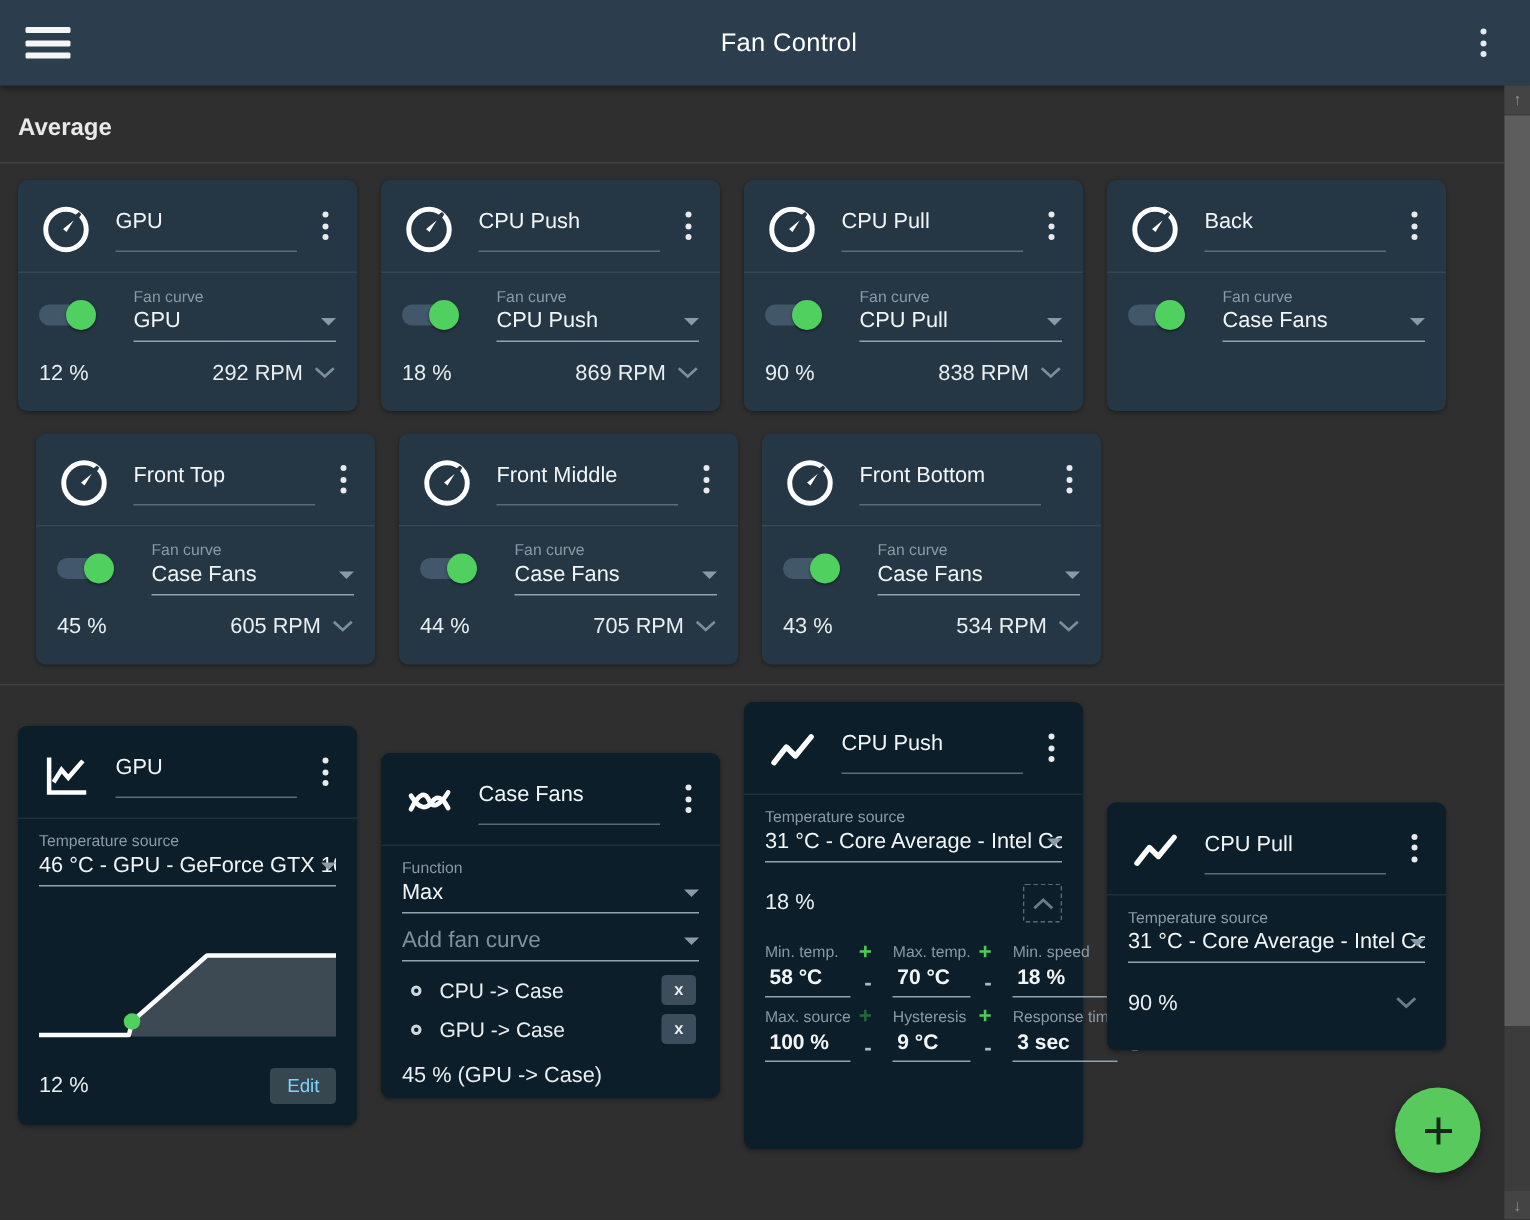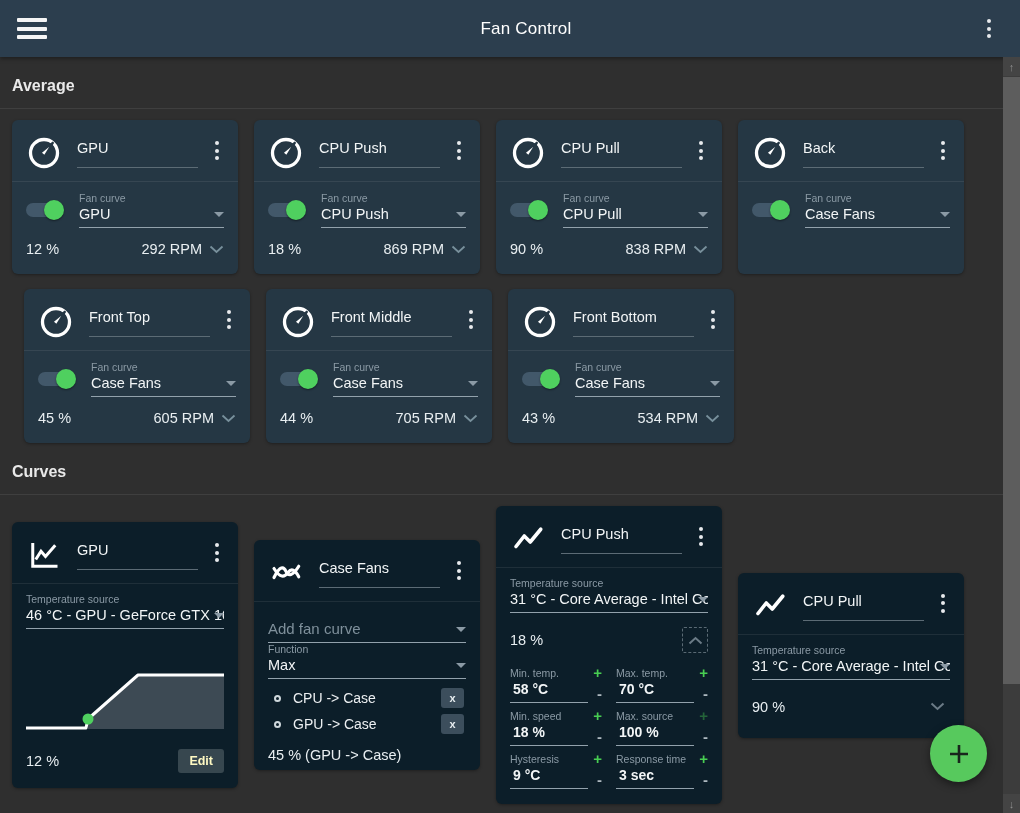--- a/index.html
+++ b/index.html
@@ -37,44 +37,44 @@
   .select-label { font-size:10.5px; color:#8b9aa5; }
   .select-value { font-size:14.5px; font-weight:500; color:#f2f5f6; margin-top:2px; white-space:nowrap; overflow:hidden; padding-right:13px; }
   .select-value.placeholder { color:#7f909b; font-weight:400; font-size:15px; }
   .caret { position:absolute; right:0; bottom:10px; width:0; height:0; border-left:5px solid transparent; border-right:5px solid transparent; border-top:5px solid #8b9aa5; }
   
   .ctl-card { height:154px; }
   .ctl-mid { display:flex; align-items:center; padding:10px 14px 0; }
   .toggle { position:relative; width:38px; height:20px; flex:none; cursor:pointer; }
   .toggle .track { position:absolute; left:0; top:3px; width:34px; height:14px; border-radius:7px; background:#42586a; }
   .toggle .knob { position:absolute; right:0; top:0; width:20px; height:20px; border-radius:50%; background:#4fd05f; box-shadow:0 1px 2px rgba(0,0,0,.45); }
-  .ctl-mid .select { flex:1; margin-left:15px; }
+  .ctl-mid .select { flex:1; margin-left:25px; }
   .ctl-bottom { display:flex; align-items:center; justify-content:space-between; padding:13px 14px 0; font-size:14.5px; font-weight:500; color:#e8eef1; }
   .rpm-wrap { display:flex; align-items:center; gap:7px; cursor:pointer; }
   
   .curve-select-wrap { padding:9px 14px 0; }
   .gpu-card { height:266px; }
   .gpu-graph { margin:41px 14px 0; }
   .curve-bottom { display:flex; align-items:center; justify-content:space-between; padding:13px 14px 0; }
   .pct-text { font-size:14.5px; font-weight:500; color:#e8eef1; }
-  .edit-btn { background:#37474f; color:#fef9c3; font-size:12.5px; font-weight:700; padding:5px 11px; border-radius:3px; cursor:pointer; }
+  .edit-btn { background:#37474f; color:#7dd3fc; font-size:12.5px; font-weight:400; padding:5px 11px; border-radius:3px; cursor:pointer; }
   .case-card { height:230px; }
   .add-row { margin-top:9px; }
   .member-list { padding:6px 0 0 6px; }
   .member-row { display:flex; align-items:center; height:26px; }
   .bullet { width:7px; height:7px; border:2px solid #cfd8dc; border-radius:50%; flex:none; }
   .member-label { margin-left:12px; font-size:14px; font-weight:500; color:#eceff1; flex:1; }
   .x-btn { width:23px; height:20px; background:#3c4e5c; border-radius:3px; color:#e8eef1; font-size:11px; font-weight:700; display:flex; align-items:center; justify-content:center; cursor:pointer; margin-right:2px; }
   .case-status { padding:10px 14px 0; font-size:14.5px; font-weight:500; color:#e8eef1; }
   .push-card { height:298px; }
   .pull-card { height:165px; }
   .pct-row { display:flex; align-items:center; justify-content:space-between; padding:14px 14px 0; }
   .expander { width:26px; height:26px; display:flex; align-items:center; justify-content:center; cursor:pointer; }
   .expander.dashed { border:1px dashed #5a6a74; border-radius:2px; }
-  .params-grid { display:grid; grid-template-columns:1fr 1fr; column-gap:14px; row-gap:7px; padding:14px 14px 0; }
+  .params-grid { display:grid; grid-template-columns:1fr 1fr 1fr; column-gap:14px; row-gap:7px; padding:14px 14px 0; }
   .param-top { display:flex; align-items:center; justify-content:space-between; }
   .param-label { font-size:10.5px; color:#8b9aa5; white-space:nowrap; }
   .plus-btn { color:#48ce52; font-size:15px; font-weight:700; width:14px; text-align:right; cursor:pointer; line-height:12px; }
   .plus-btn.dim { opacity:.4; }
   .param-valrow { display:flex; align-items:flex-end; margin-top:1px; }
   .param-field { flex:1; border-bottom:1px solid #93a2ac; padding:1px 0 5px 3px; font-size:14px; font-weight:700; color:#f2f5f6; }
   .minus-btn { color:#aeb9c0; font-size:15px; font-weight:700; width:14px; text-align:right; cursor:pointer; padding-bottom:4px; line-height:10px; }
   
   .fab { position:absolute; left:930px; top:725px; width:57px; height:57px; border-radius:50%; background:#57c95d; display:flex; align-items:center; justify-content:center; box-shadow:0 3px 8px rgba(0,0,0,.45); cursor:pointer; }
   
@@ -378,21 +378,20 @@
         <span>
           <svg width="15" height="9">
                 <polyline points="1.5,1.5 7.5,7 13.5,1.5" fill="none" stroke="#78909c" stroke-width="1.8"></polyline>
               </svg>
         </span>
       </span>
     </div>
   </div>
     </div>
 
-  <div class="section-title">Curves</div>
   <div class="section-divider"></div>
 
   <div class="cards-row">
 
     <div class="card dark gpu-card">
       <div class="card-header">
         <span class="card-icon">
           <svg viewBox="0 0 24 24" width="36" height="36">
             <path d="M4.5 4 V19.5 H21" fill="none" stroke="#fff" stroke-width="2"></path>
             <polyline points="6.5,15 10,9.5 13,13 19.5,5.5" fill="none" stroke="#fff" stroke-width="2"></polyline>
@@ -440,27 +439,27 @@
           <div class="card-title">Case Fans</div>
         </div>
         <span class="kebab">
             <i></i>
             <i></i>
             <i></i>
           </span>
       </div>
       <div class="hdivider"></div>
       <div class="curve-select-wrap">
-        <div class="select add-row">
-          <div class="select-value placeholder">Add fan curve</div>
-          <span class="caret"></span>
-        </div>
         <div class="select">
           <div class="select-label">Function</div>
           <div class="select-value">Max</div>
+          <span class="caret"></span>
+        </div>
+        <div class="select add-row">
+          <div class="select-value placeholder">Add fan curve</div>
           <span class="caret"></span>
         </div>
         <div class="member-list">
           <div class="member-row">
             <span class="bullet"></span>
             <span class="member-label">CPU -&gt; Case</span>
             <span class="x-btn">x</span>
           </div>
           <div class="member-row">
             <span class="bullet"></span>

